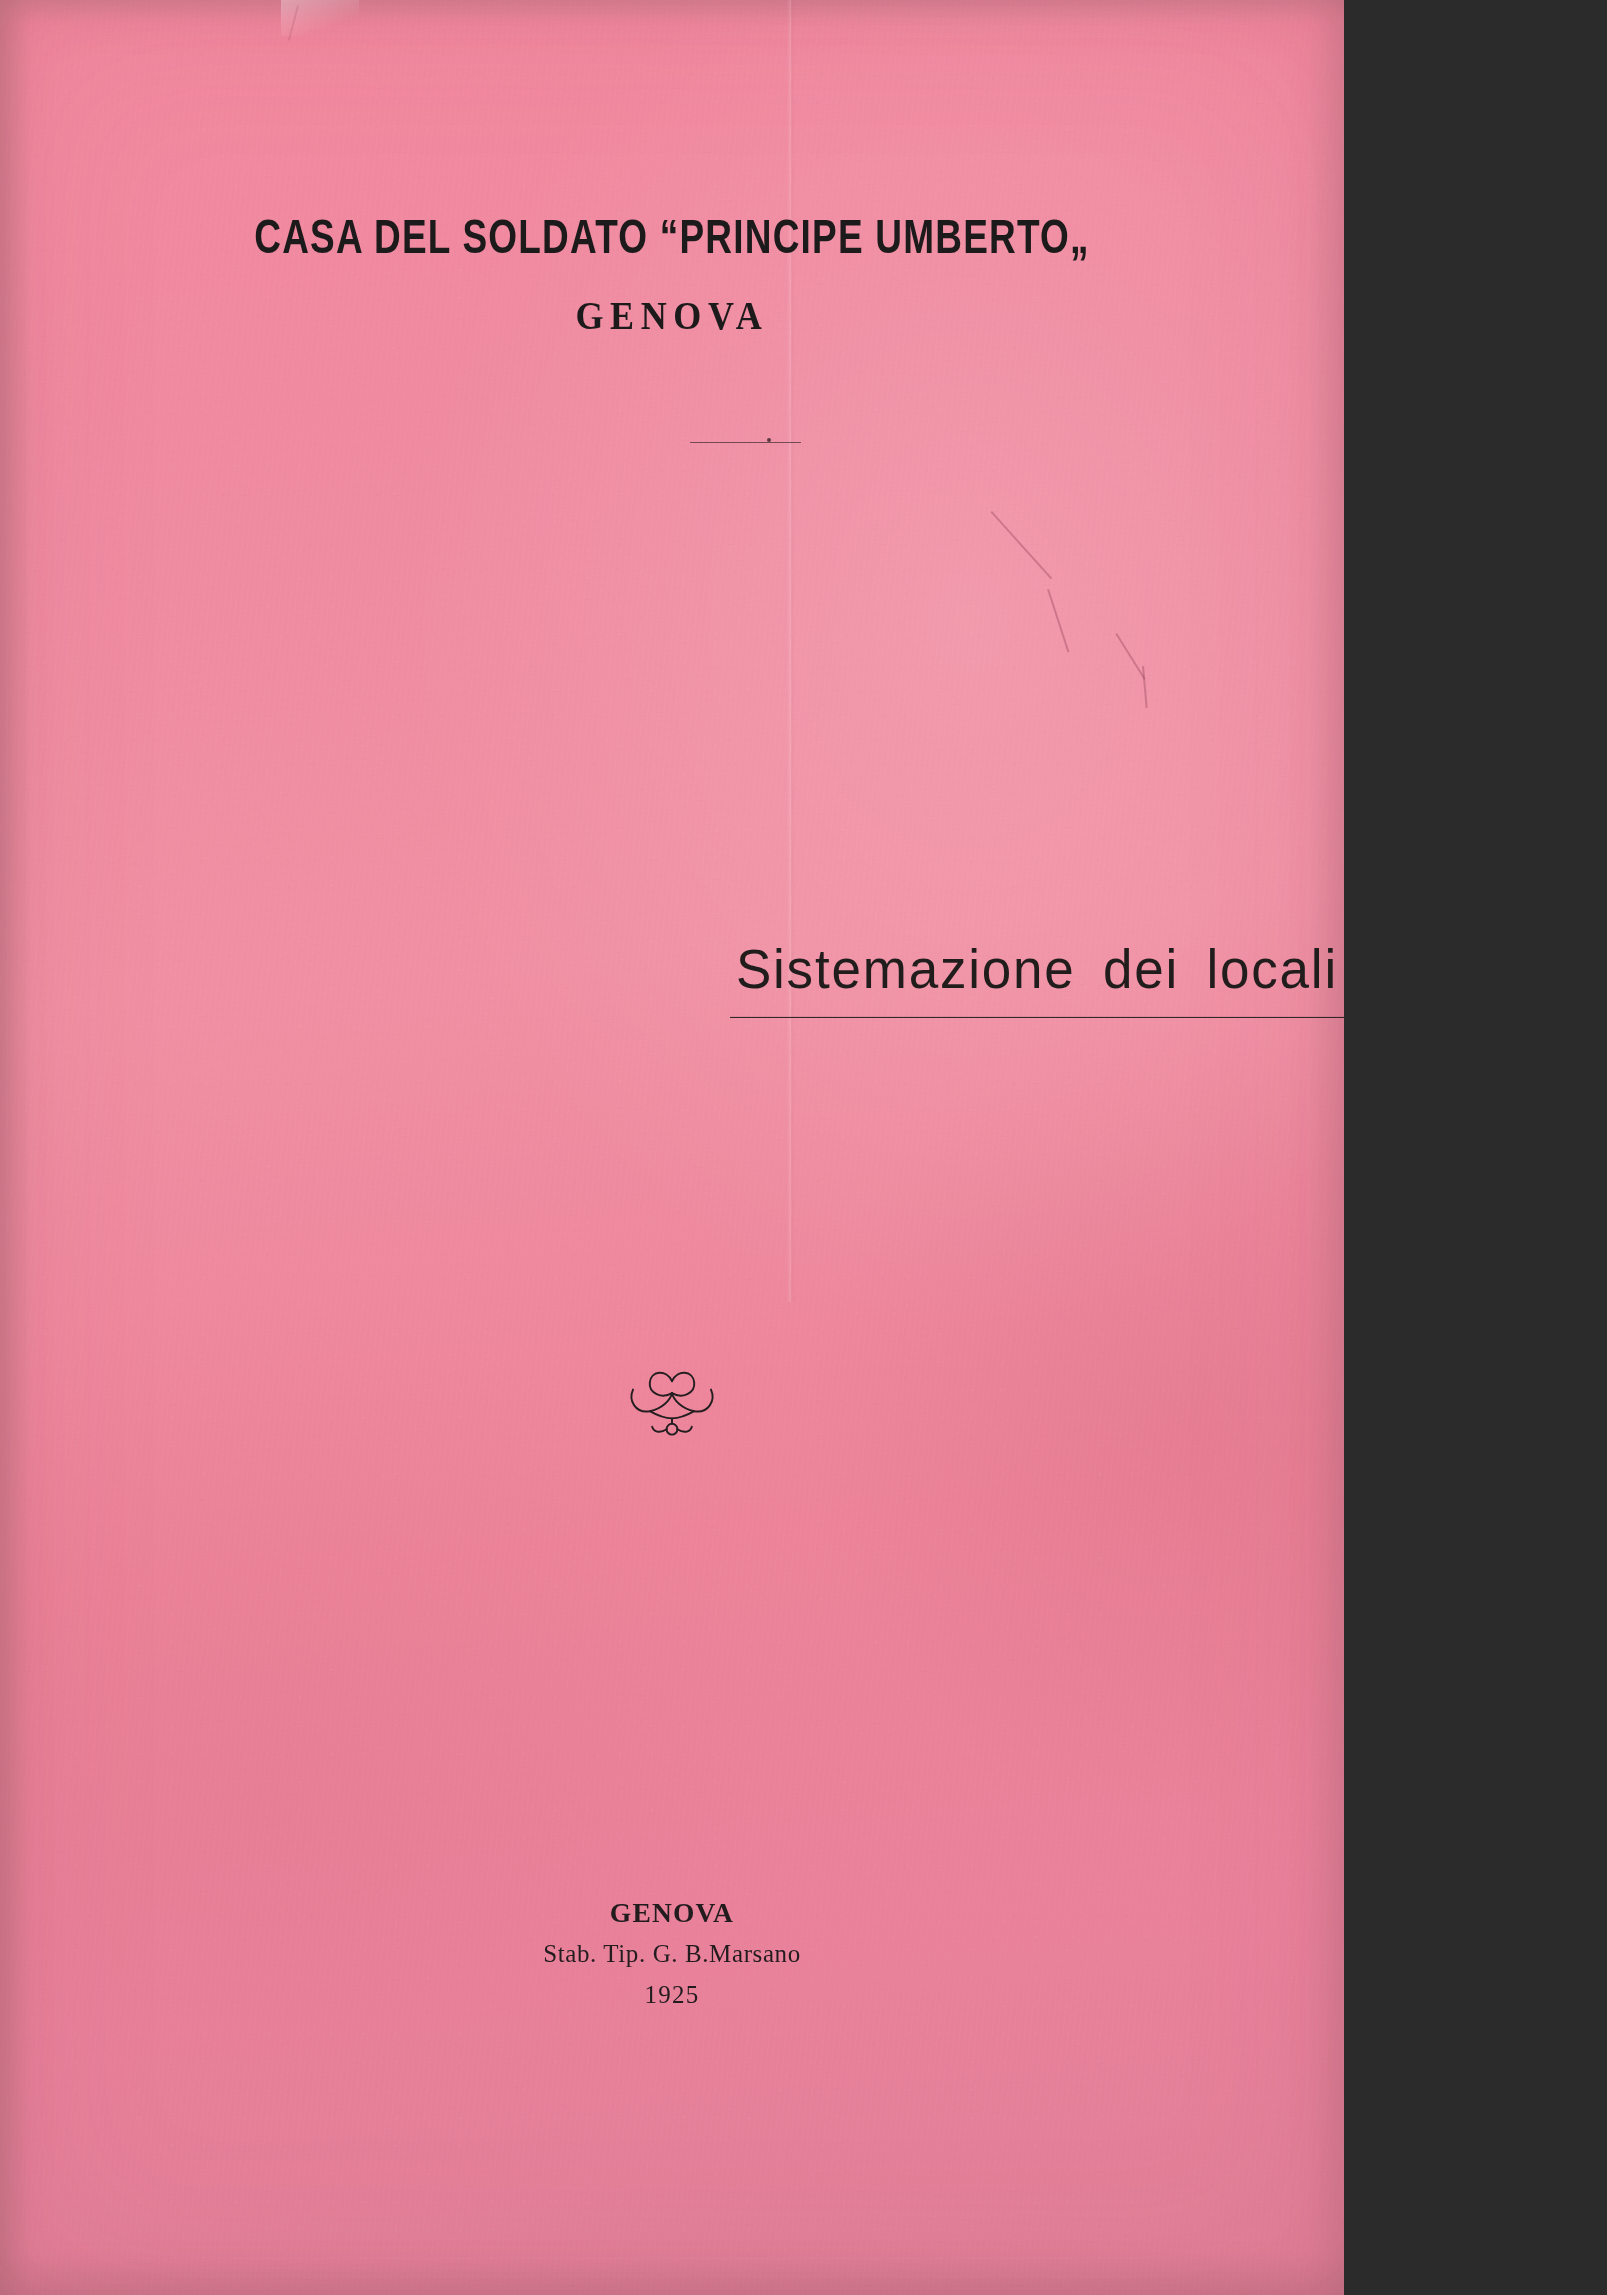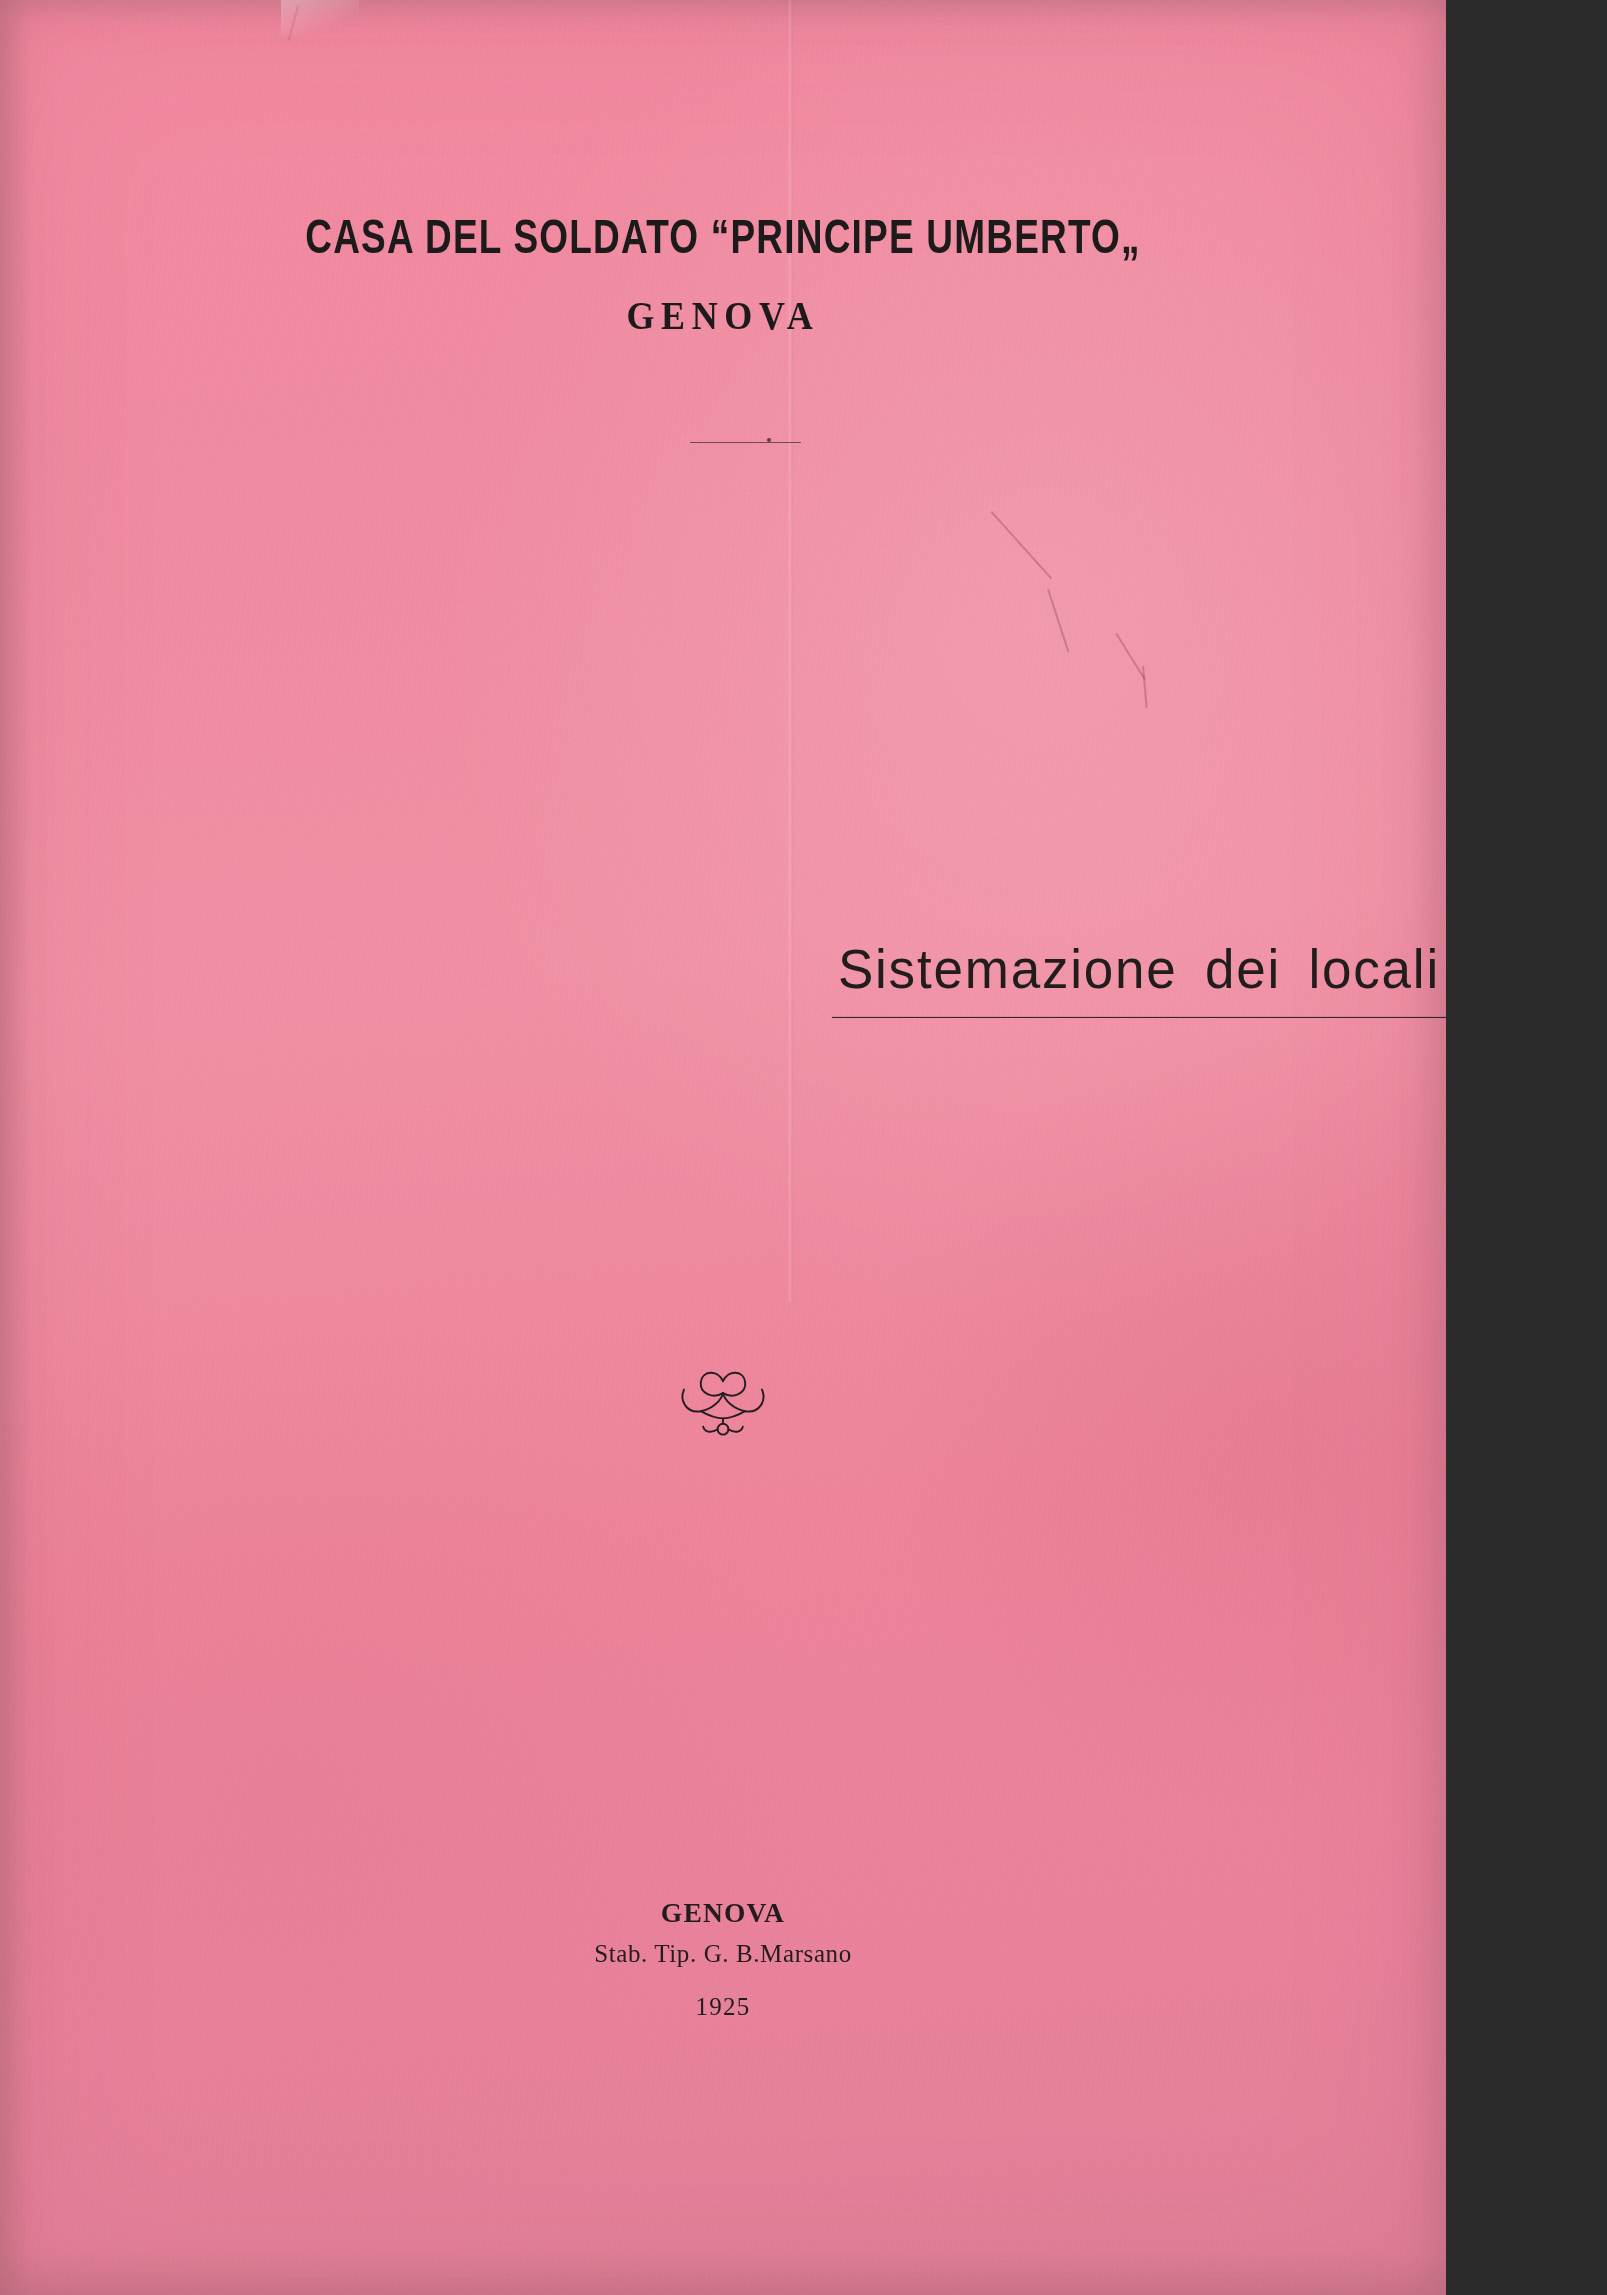--- a/index.html
+++ b/index.html
@@ -5,21 +5,21 @@
   html, body {
     margin: 0;
     padding: 0;
     background: #2b2b2b;
   }
   body {
     font-family: "Liberation Serif", serif;
   }
   .page {
     position: relative;
-    width: 1446px;
+    width: 1344px;
     height: 2295px;
     overflow: hidden;
     background:
       radial-gradient(ellipse 60% 45% at 72% 27%, rgba(255,255,255,0.12), rgba(255,255,255,0) 70%),
       radial-gradient(ellipse 50% 30% at 20% 78%, rgba(214,110,132,0.18), rgba(214,110,132,0) 72%),
       radial-gradient(ellipse 40% 25% at 88% 62%, rgba(206,98,122,0.22), rgba(206,98,122,0) 70%),
       linear-gradient(175deg, #f2899f 0%, #ef8AA0 18%, #f08fa3 42%, #ec8399 66%, #e8819a 85%, #e07f97 100%);
   }
   
   .grain {
@@ -189,21 +189,21 @@
     font-size: 27.5px;
     font-weight: bold;
     letter-spacing: 1.2px;
   }
   .imprint .printer {
     margin-top: 10.8px;
     font-size: 25px;
     letter-spacing: 0.6px;
   }
   .imprint .year {
-    margin-top: 25px;
+    margin-top: 13px;
     font-size: 25px;
     letter-spacing: 1.2px;
   }
 </style>
 </head>
 <body>
 
 <div class="page">
 
   <div class="grain"></div>

